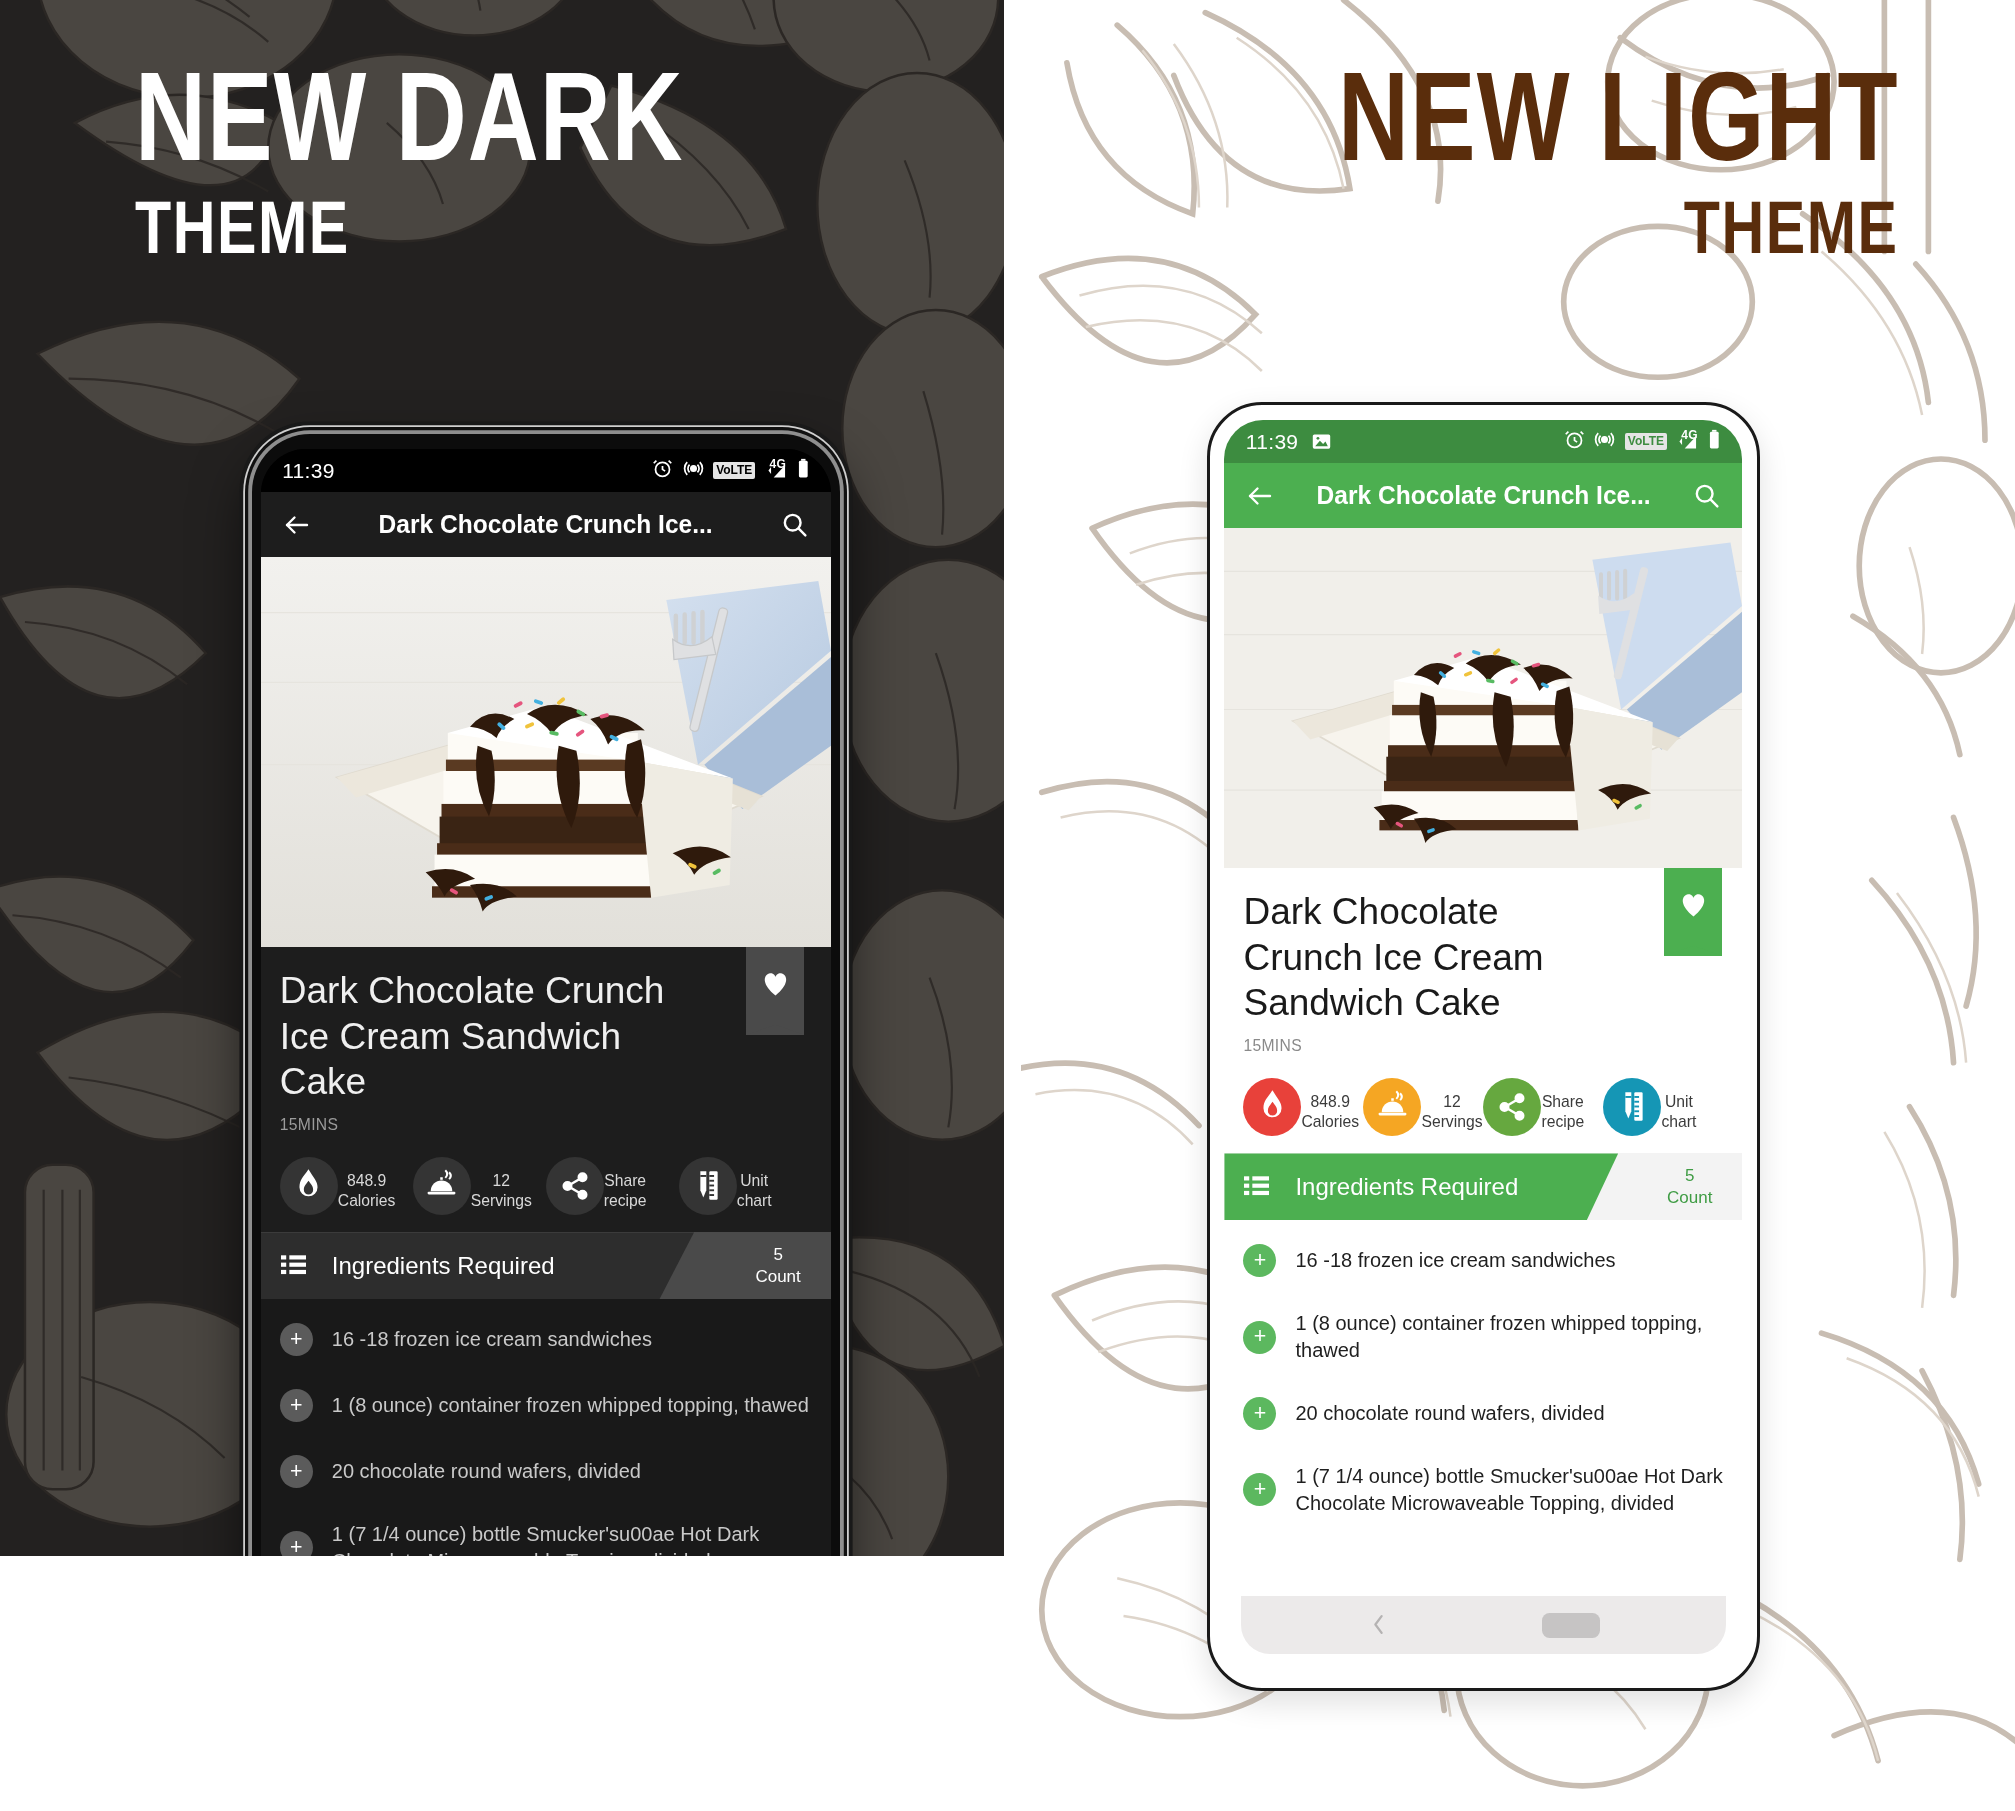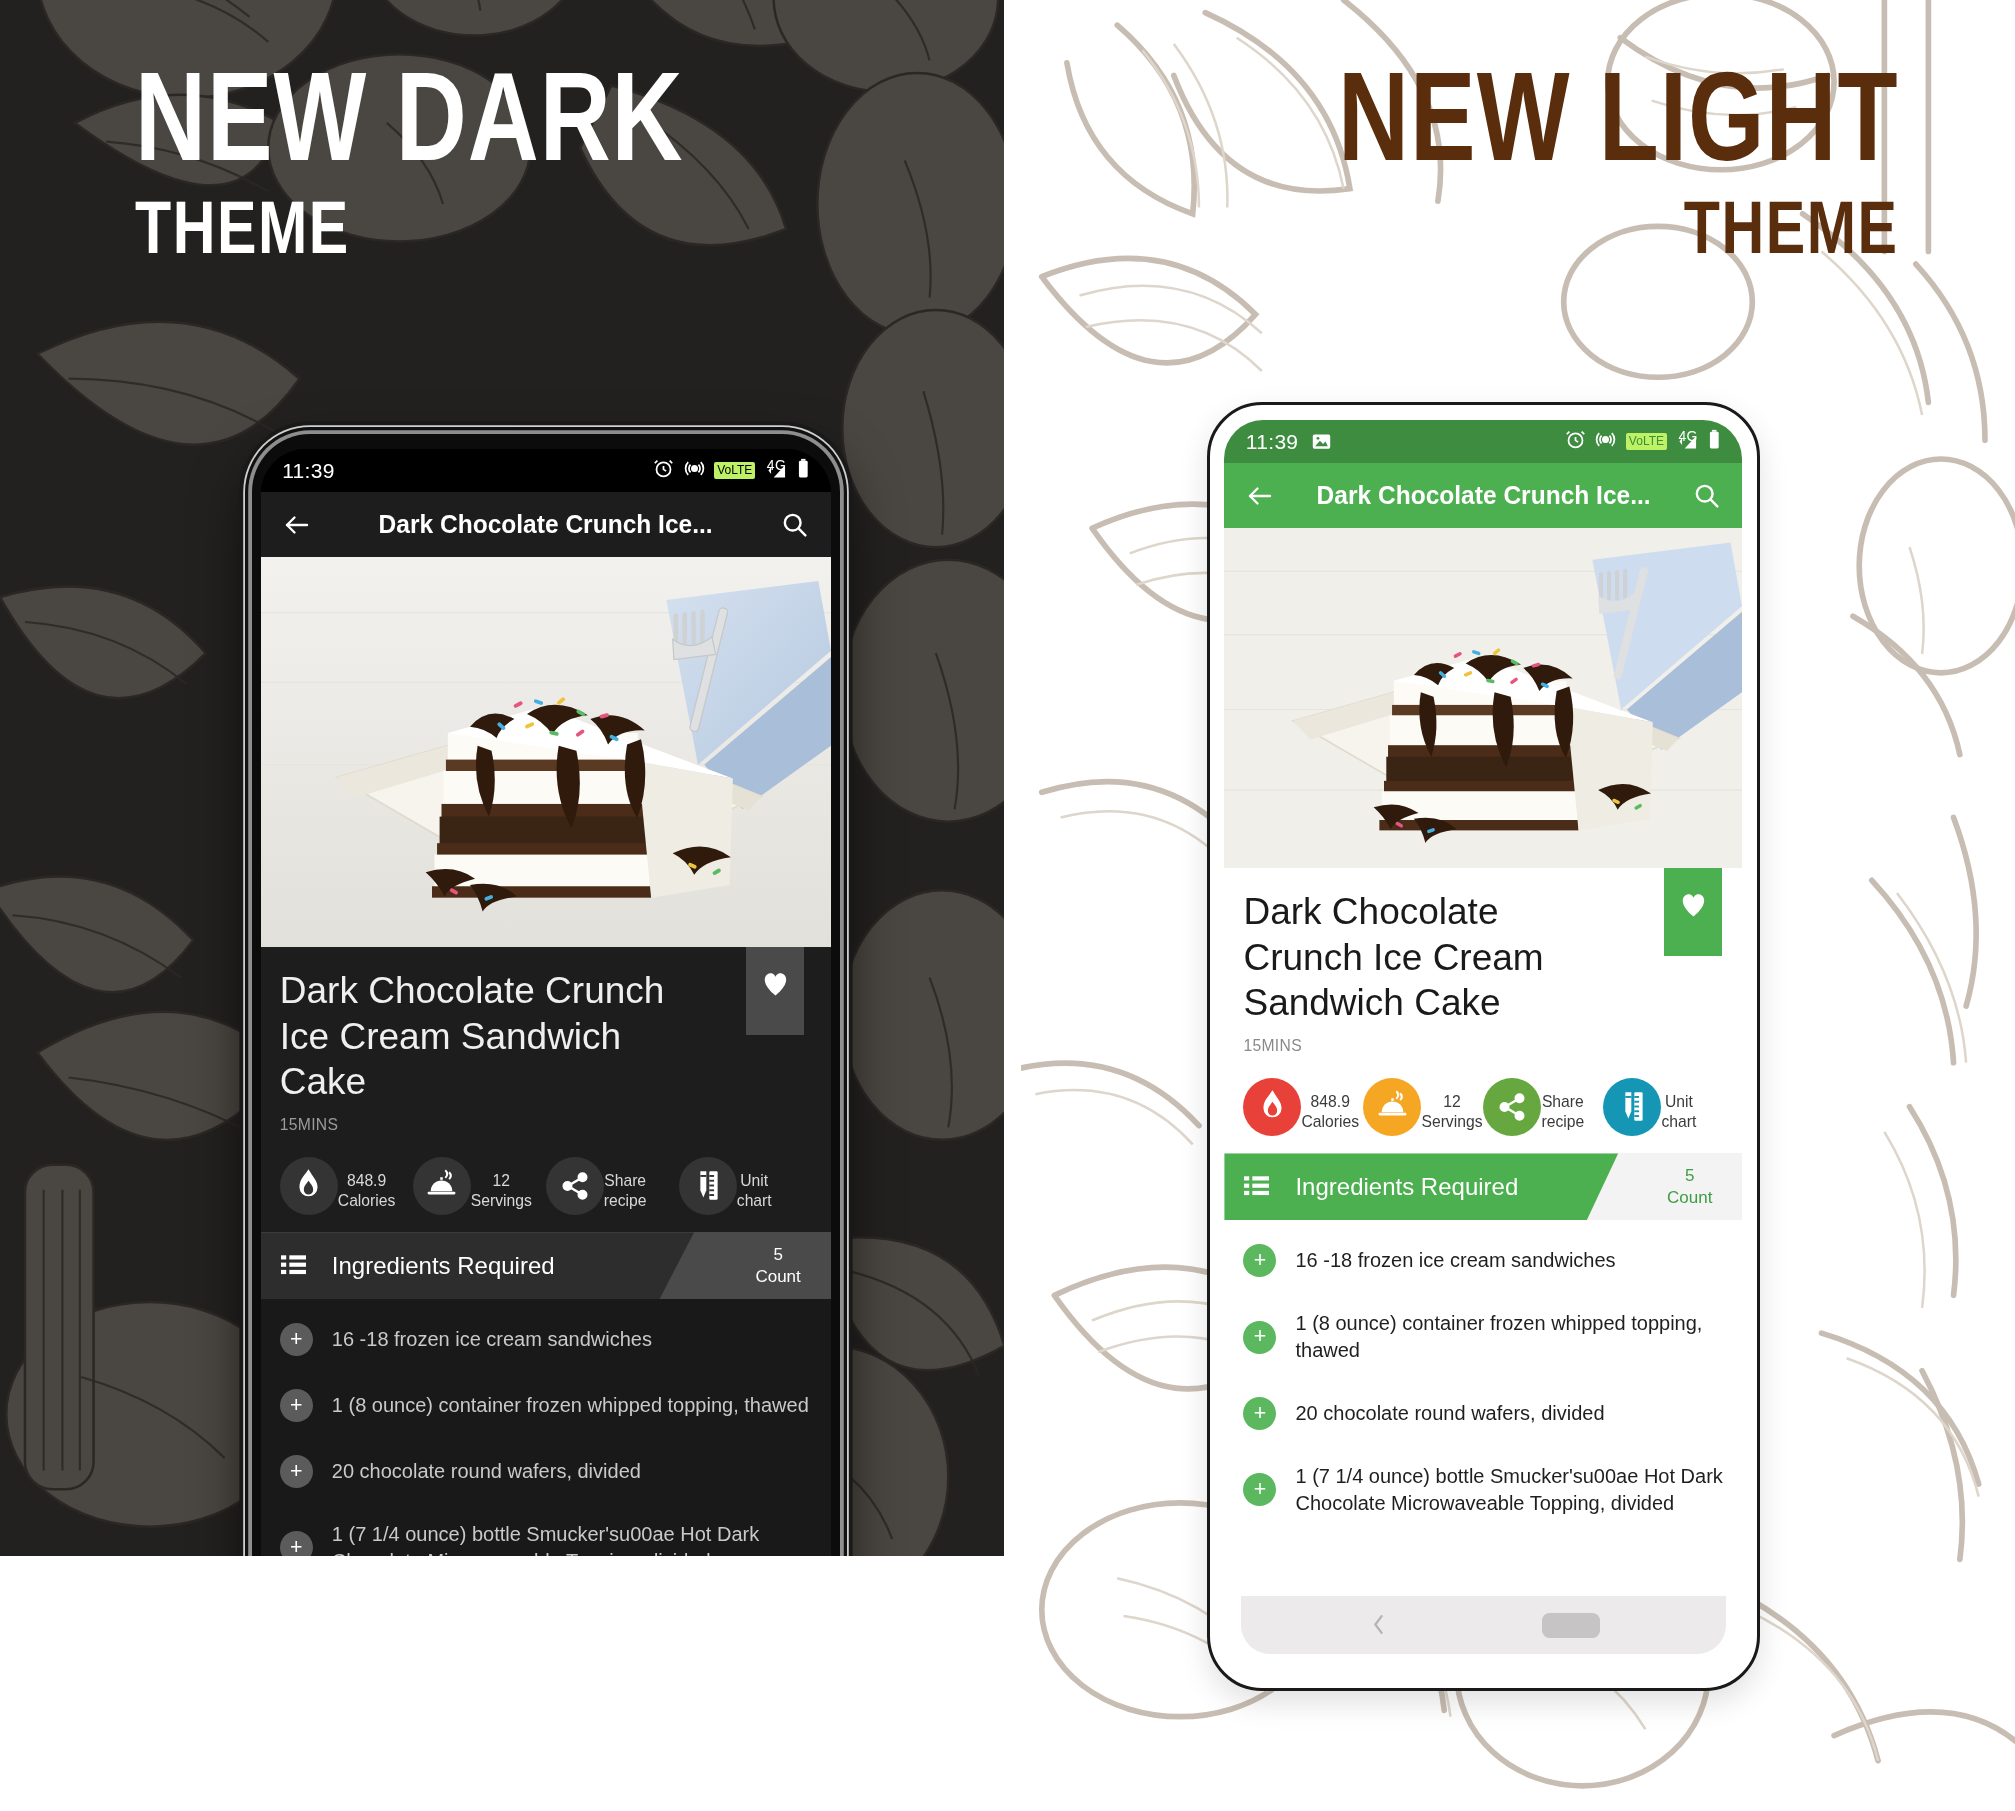--- a/index.html
+++ b/index.html
@@ -94,25 +94,25 @@
   .statusbar {
     height:43px; display:flex; align-items:center;
     padding:0 21.4px; font-size:21px; letter-spacing:0.3px;
   }
   .sb-dark  { background:#000; color:#fff; }
   .sb-light { background:#3d8c40; color:#fff; }
   .sb-time { font-size:21px; }
   .sb-gallery-icon { margin-left:14px; display:flex; align-items:center; }
   .sb-right { margin-left:auto; display:flex; align-items:center; gap:9.4px; }
   .volte-badge {
-    background:#bef264; color:#000; font-size:12px; font-weight:normal;
+    background:#e5e5e5; color:#000; font-size:12px; font-weight:bold;
     padding:1.3px 3.1px; border-radius:1.9px; letter-spacing:0px; line-height:1.15;
   }
   .sig-wrap { position:relative; display:flex; align-items:flex-end; gap:1.3px; }
-  .sig-4g { font-size:14px; position:absolute; right:1.3px; top:-3.1px; font-weight:normal; }
+  .sig-4g { font-size:12px; position:absolute; right:1.3px; top:-3.1px; font-weight:bold; }
 
   
   .appbar {
     height:65px; display:flex; align-items:center; padding:0 19px; gap:16.4px;
   }
   .ab-dark  { background:#1d1d1d; }
   .ab-light { background:#4caf50; }
   .ab-title {
     flex:1; text-align:center; color:#fff; font-weight:bold;
     font-size:26.4px; white-space:nowrap; overflow:hidden;

